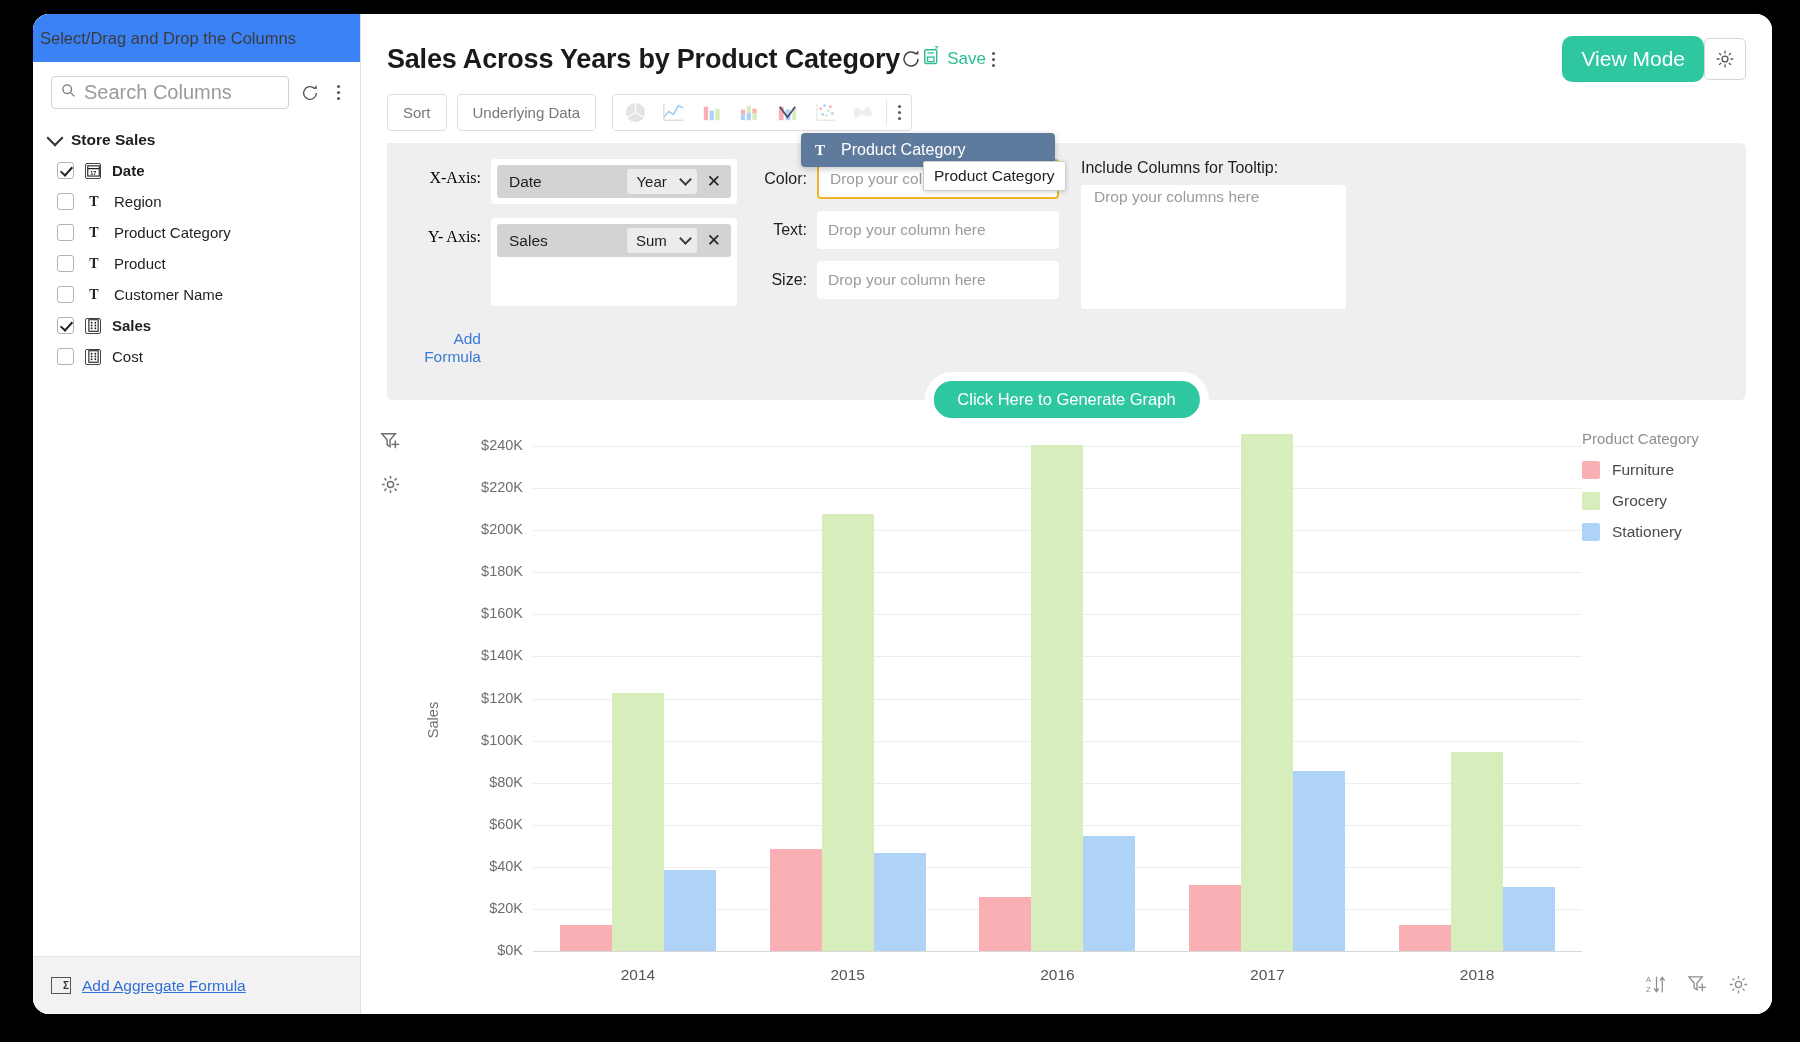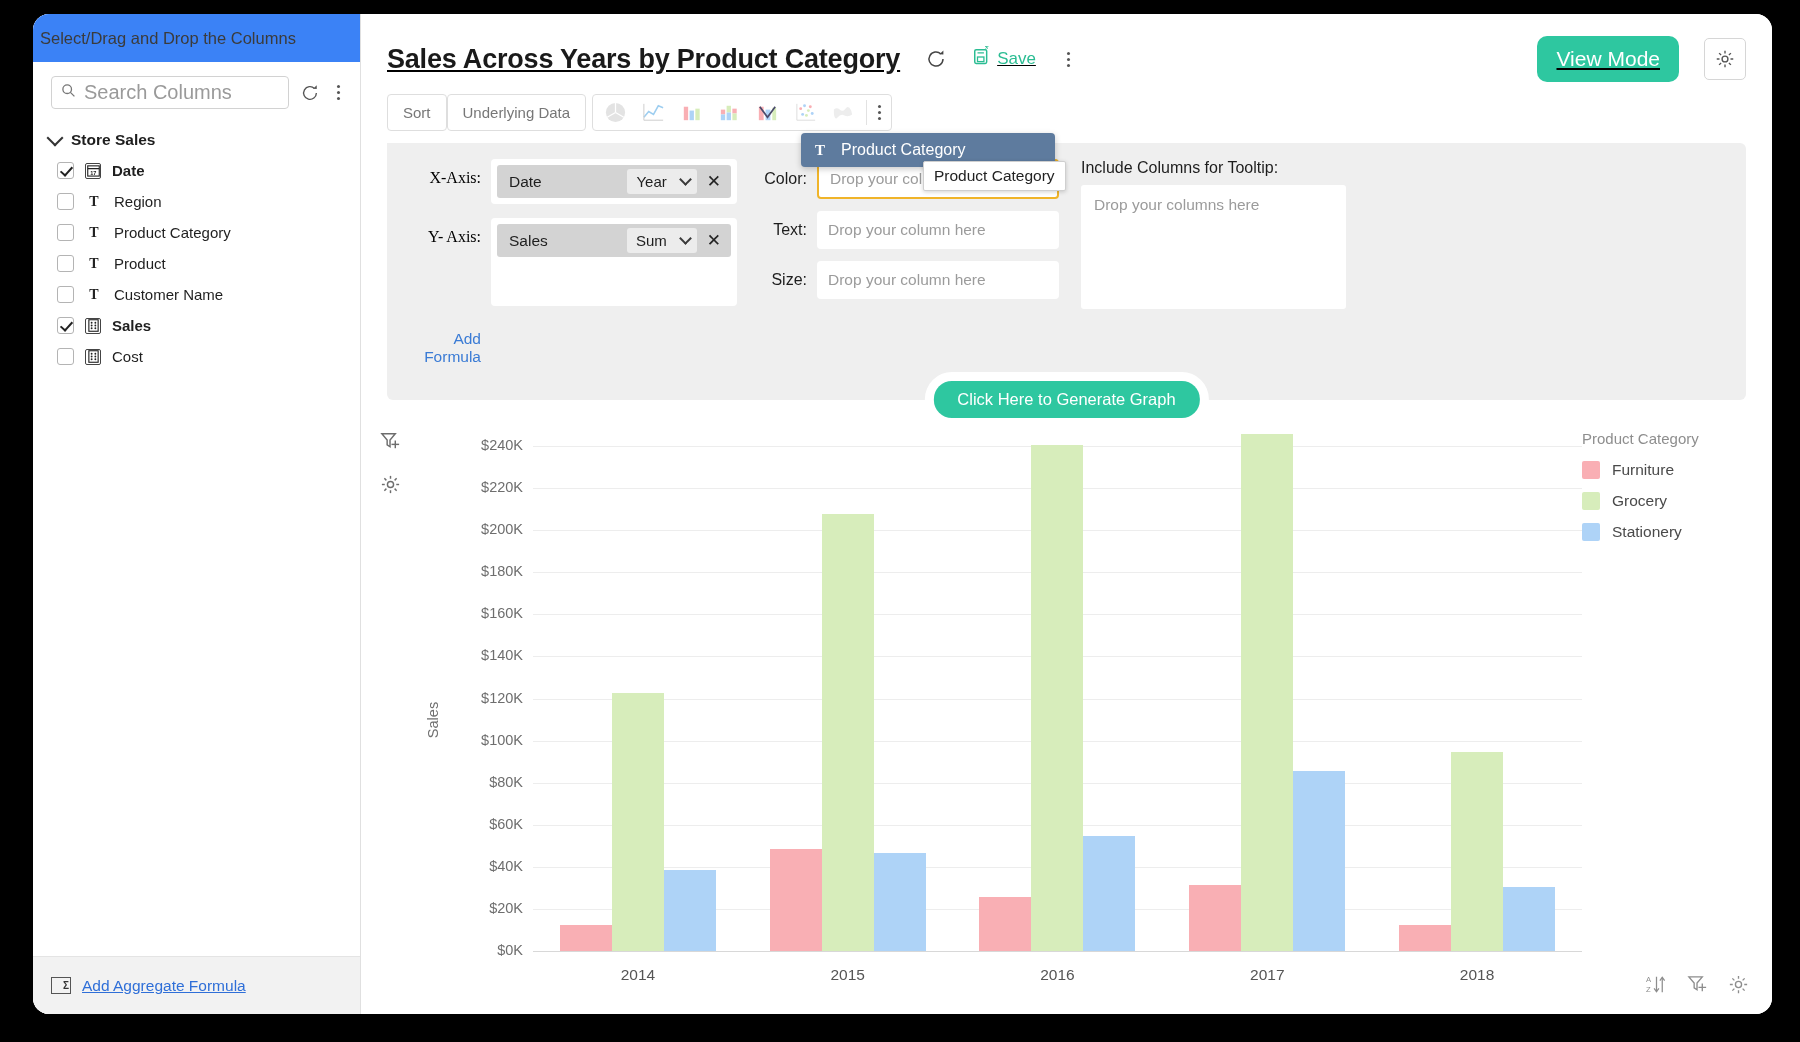--- a/index.html
+++ b/index.html
@@ -141,22 +141,21 @@
   
   .main {
     flex: 1; height: 100%;
     display: flex; flex-direction: column;
     position: relative;
     background: #fff;
   }
   .title-row {
     display: flex; align-items: center;
     padding: 22px 26px 6px 26px;
-    gap: 25px;
-    text-decoration: underline;
+    gap: 0;
   }
   .page-title {
     font-size: 27px; font-weight: bold; color: #1a1a1a;
     letter-spacing: -0.2px;
   }
   .refresh-ico { width: 22px; height: 22px; cursor: pointer; }
   .save-btn {
     display: flex; align-items: center; gap: 3px;
     color: #2bbd93; font-size: 17px; cursor: pointer;
   }
@@ -171,20 +170,21 @@
     width: 42px; height: 42px;
     border: 1px solid #d6d6d6; border-radius: 5px;
     display: flex; align-items: center; justify-content: center;
     background:#fff; cursor: pointer;
   }
 
   
   .toolbar {
     display: flex; align-items: center;
     padding: 6px 14px 0 26px;
+    gap: 10px;
   }
   .tb-btn {
     height: 37px;
     border: 1px solid #dedede; border-radius: 4px;
     background: #fff;
     font-size: 15px; color: #777;
     padding: 0 15px;
     display:flex;align-items:center;
     cursor: pointer;
     font-family: "Liberation Sans", sans-serif;
@@ -285,21 +285,21 @@
   .drop-zone.active {
     border: 2px solid #f0b429;
     height: 40px;
   }
   .tooltip-col { flex: 1; }
   .tooltip-title { font-size: 16px; color: #1d1d1d; margin-bottom: 8px; }
   .tooltip-zone {
     background: #fff;
     height: 124px;
     border-radius: 3px;
-    padding: 11px 13px;
+    padding: 3px 13px;
     font-size: 15.5px; color: #9b9b9b;
     width: 265px;
   }
 
   
   .drag-ghost {
     position: absolute;
     left: 414px; top: -10px;
     width: 254px; height: 34px;
     background: #5e7b9e;

